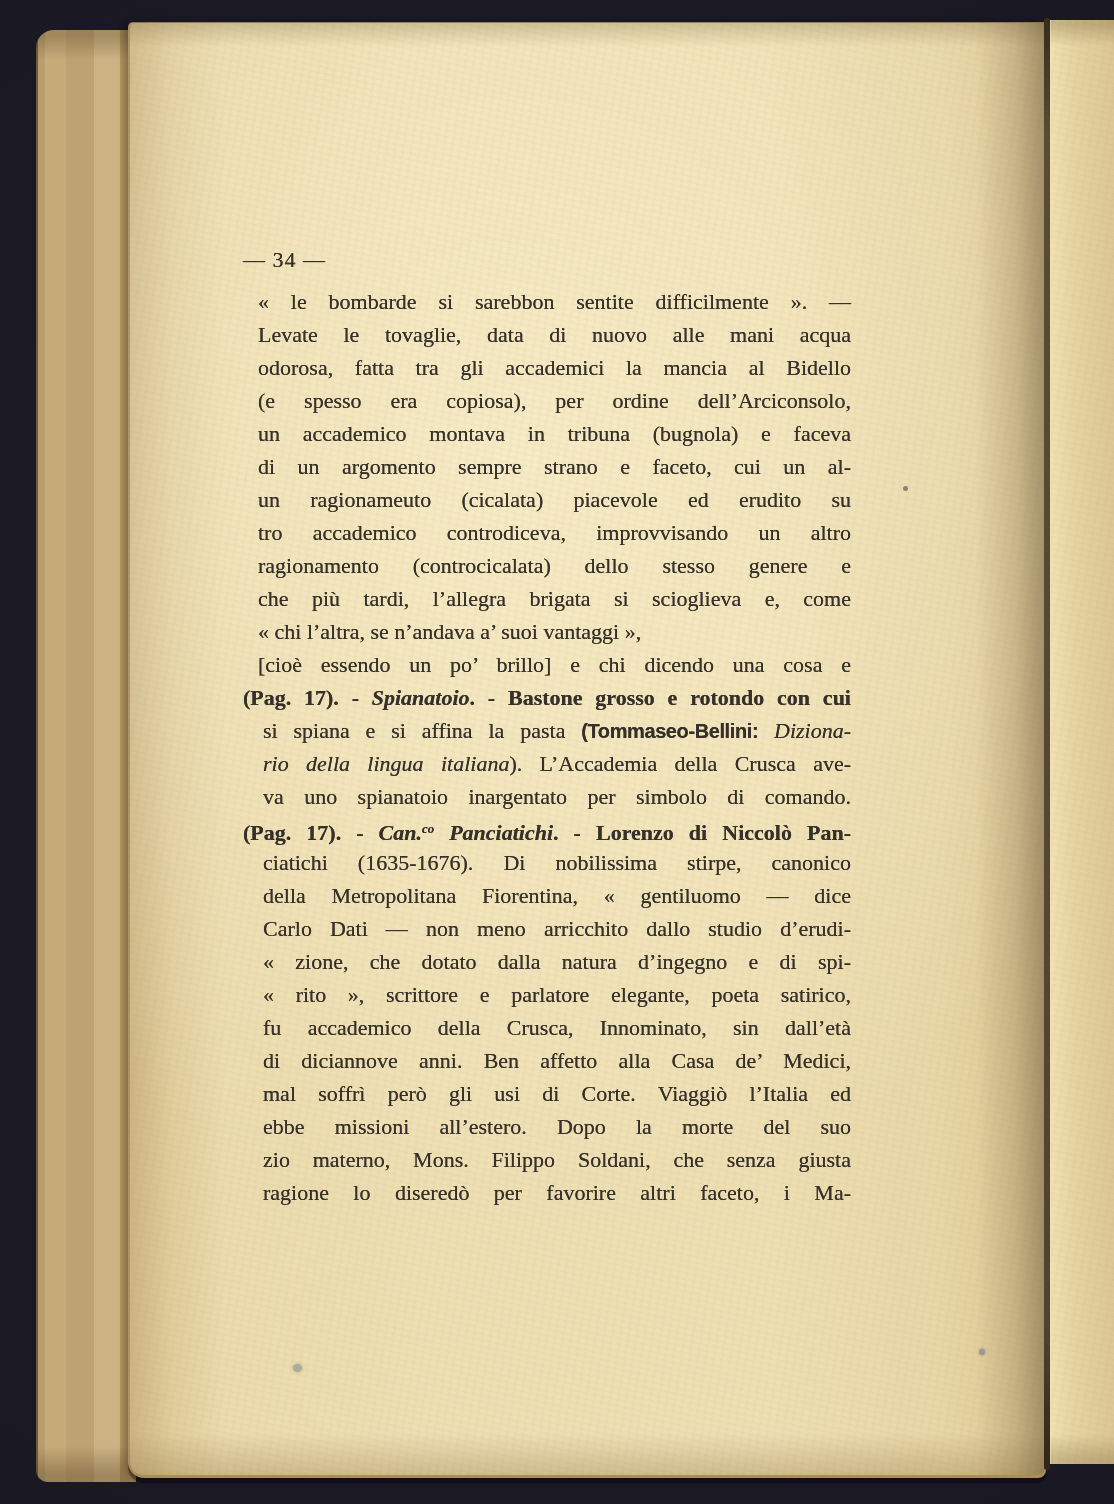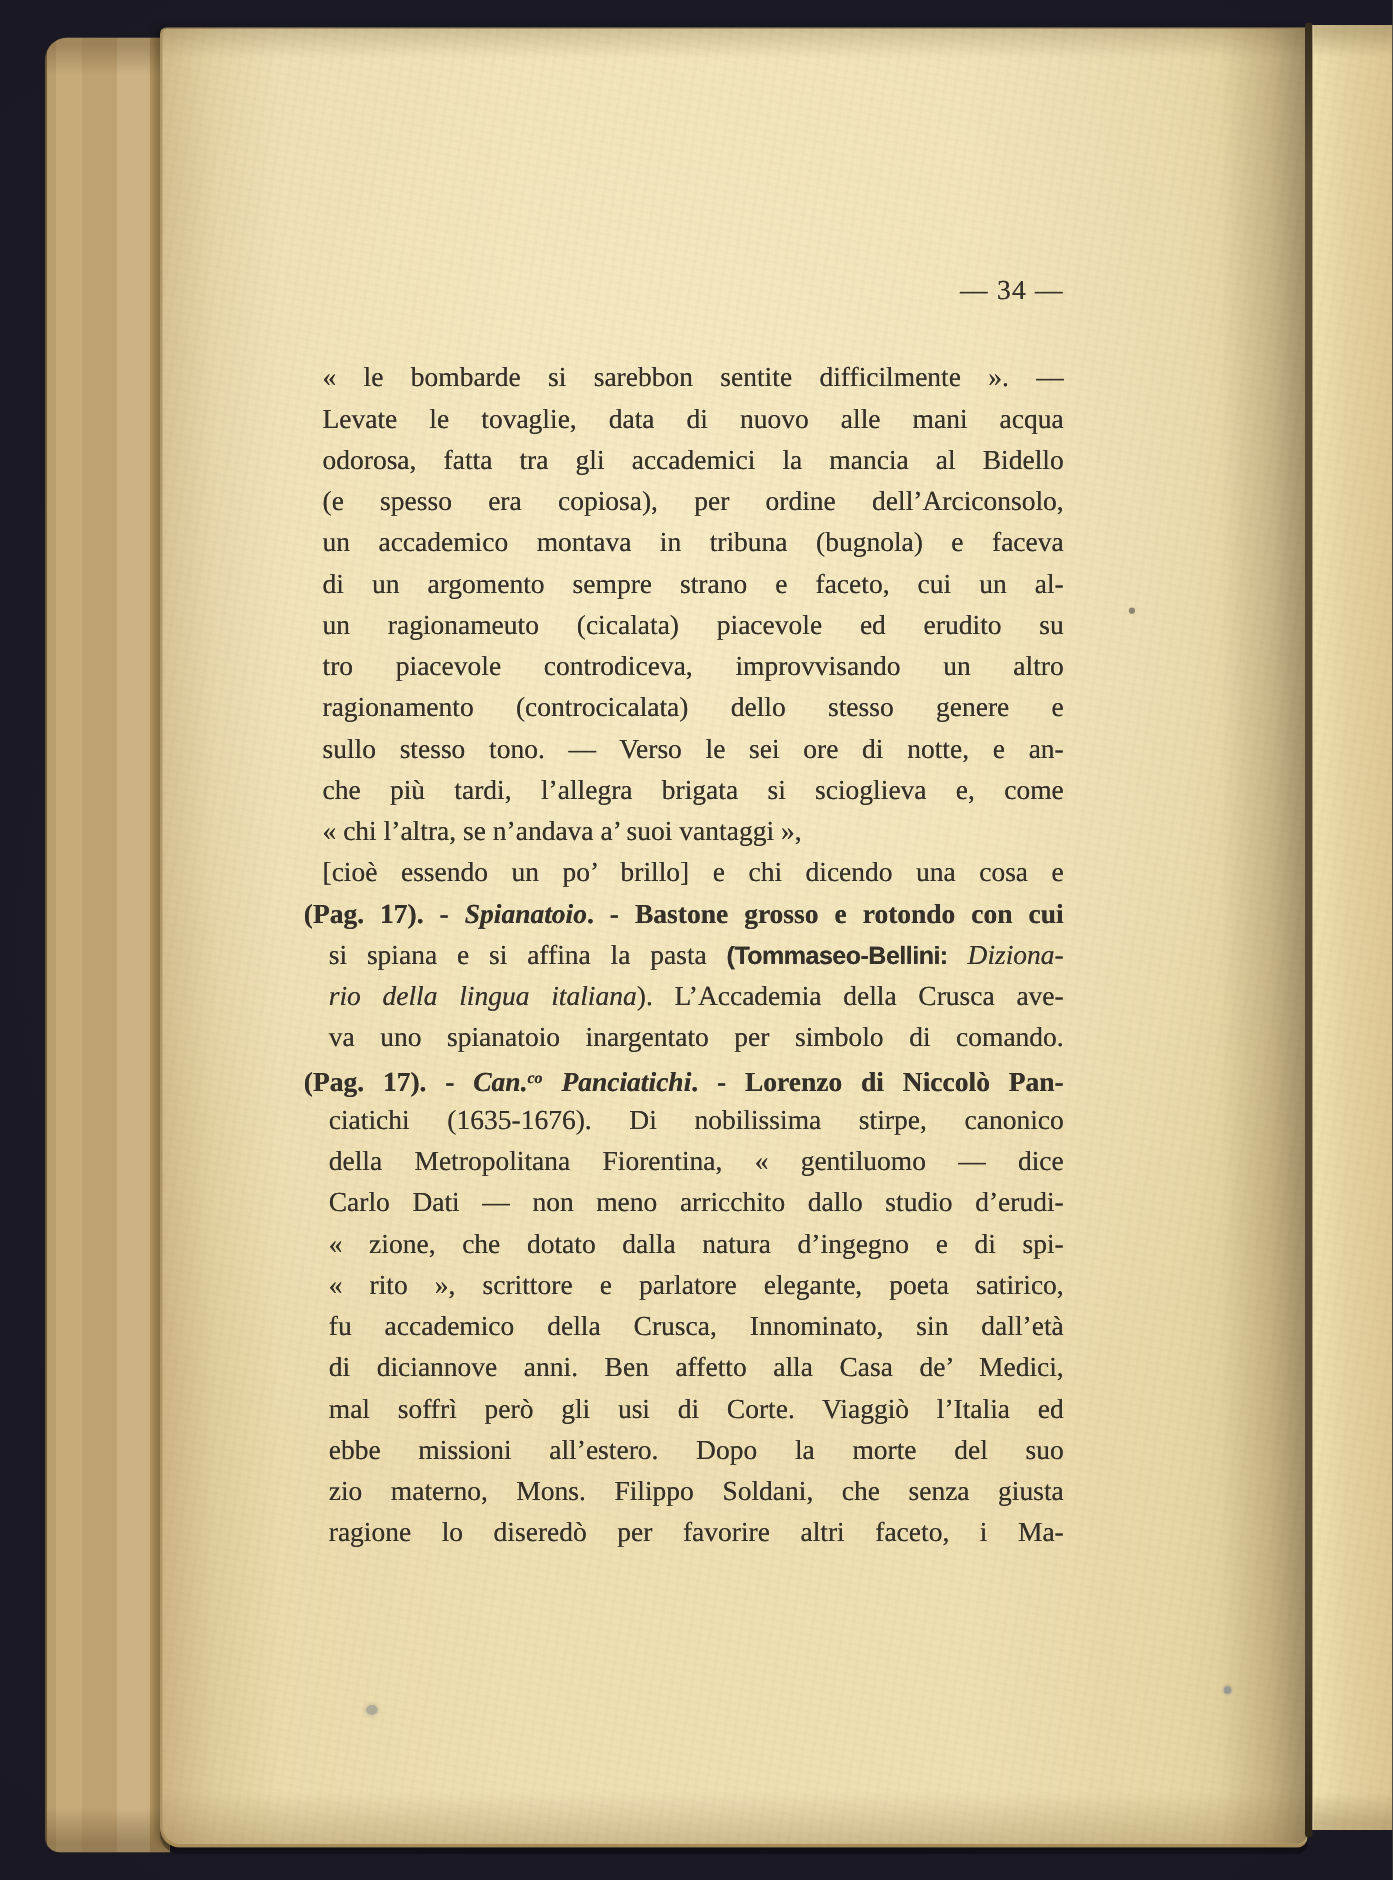--- a/index.html
+++ b/index.html
@@ -53,23 +53,23 @@
   .texture {
     position: absolute; inset: 0;
     background:
       repeating-linear-gradient(12deg, rgba(150,120,70,.03) 0 2px, rgba(255,255,255,0) 2px 6px),
       repeating-linear-gradient(99deg, rgba(110,85,45,.025) 0 3px, rgba(255,255,255,0) 3px 8px);
     pointer-events: none;
   }
 
   .page-number {
     position: absolute;
-    left: 113px; top: 194px;
+    left: 113px; top: 222px;
     width: 608px;
-    text-align: right;
+    text-align: left;
     font-size: 22px;
     line-height: 30px;
     letter-spacing: 1px;
     text-shadow: 0 0 0.5px rgba(45,40,32,0.8);
   }
 
   .text-block {
     position: absolute;
     left: 113px; top: 262px;
     width: 608px;
@@ -147,23 +147,22 @@
     <div class="texture"></div>
     <div class="page-number">— 34 —</div>
     <div class="text-block" id="text-block">
         <div class="line body1"><span>« le bombarde si sarebbon sentite difficilmente ». —</span></div>
         <div class="line body1"><span>Levate le tovaglie, data di nuovo alle mani acqua</span></div>
         <div class="line body1"><span>odorosa, fatta tra gli accademici la mancia al Bidello</span></div>
         <div class="line body1"><span>(e spesso era copiosa), per ordine dell’Arciconsolo,</span></div>
         <div class="line body1"><span>un accademico montava in tribuna (bugnola) e faceva</span></div>
         <div class="line body1"><span>di un argomento sempre strano e faceto, cui un al-</span></div>
         <div class="line body1"><span>un ragionameuto (cicalata) piacevole ed erudito su</span></div>
-        <div class="line body1"><span>tro piacevole controdiceva, improvvisando un altro</span></div>
+        <div class="line body1"><span>tro accademico controdiceva, improvvisando un altro</span></div>
         <div class="line body1"><span>ragionamento (controcicalata) dello stesso genere e</span></div>
-        <div class="line body1"><span>sullo stesso tono. — Verso le sei ore di notte, e an-</span></div>
         <div class="line body1"><span>che più tardi, l’allegra brigata si scioglieva e, come</span></div>
         <div class="line body1 noj"><span>« chi l’altra, se n’andava a’ suoi vantaggi »,</span></div>
         <div class="line body1"><span>[cioè essendo un po’ brillo] e chi dicendo una cosa e</span></div>
         <div class="line out"><span>(Pag. 17). - </span><span class="it">Spianatoio</span><span>. - Bastone grosso e rotondo con cui</span></div>
         <div class="line body"><span>si spiana e si affina la pasta </span><span class="bold-label">(Tommaseo-Bellini:</span><span> </span><span class="it">Diziona-</span></div>
         <div class="line body"><span class="it">rio della lingua italiana</span><span>). L’Accademia della Crusca ave-</span></div>
         <div class="line body"><span>va uno spianatoio inargentato per simbolo di comando.</span></div>
         <div class="line out"><span>(Pag. 17). - </span><span class="it">Can.</span><span class="it sup">co</span><span class="it"> Panciatichi</span><span>. - Lorenzo di Niccolò Pan-</span></div>
         <div class="line body"><span>ciatichi (1635-1676). Di nobilissima stirpe, canonico</span></div>
         <div class="line body"><span>della Metropolitana Fiorentina, « gentiluomo — dice</span></div>

